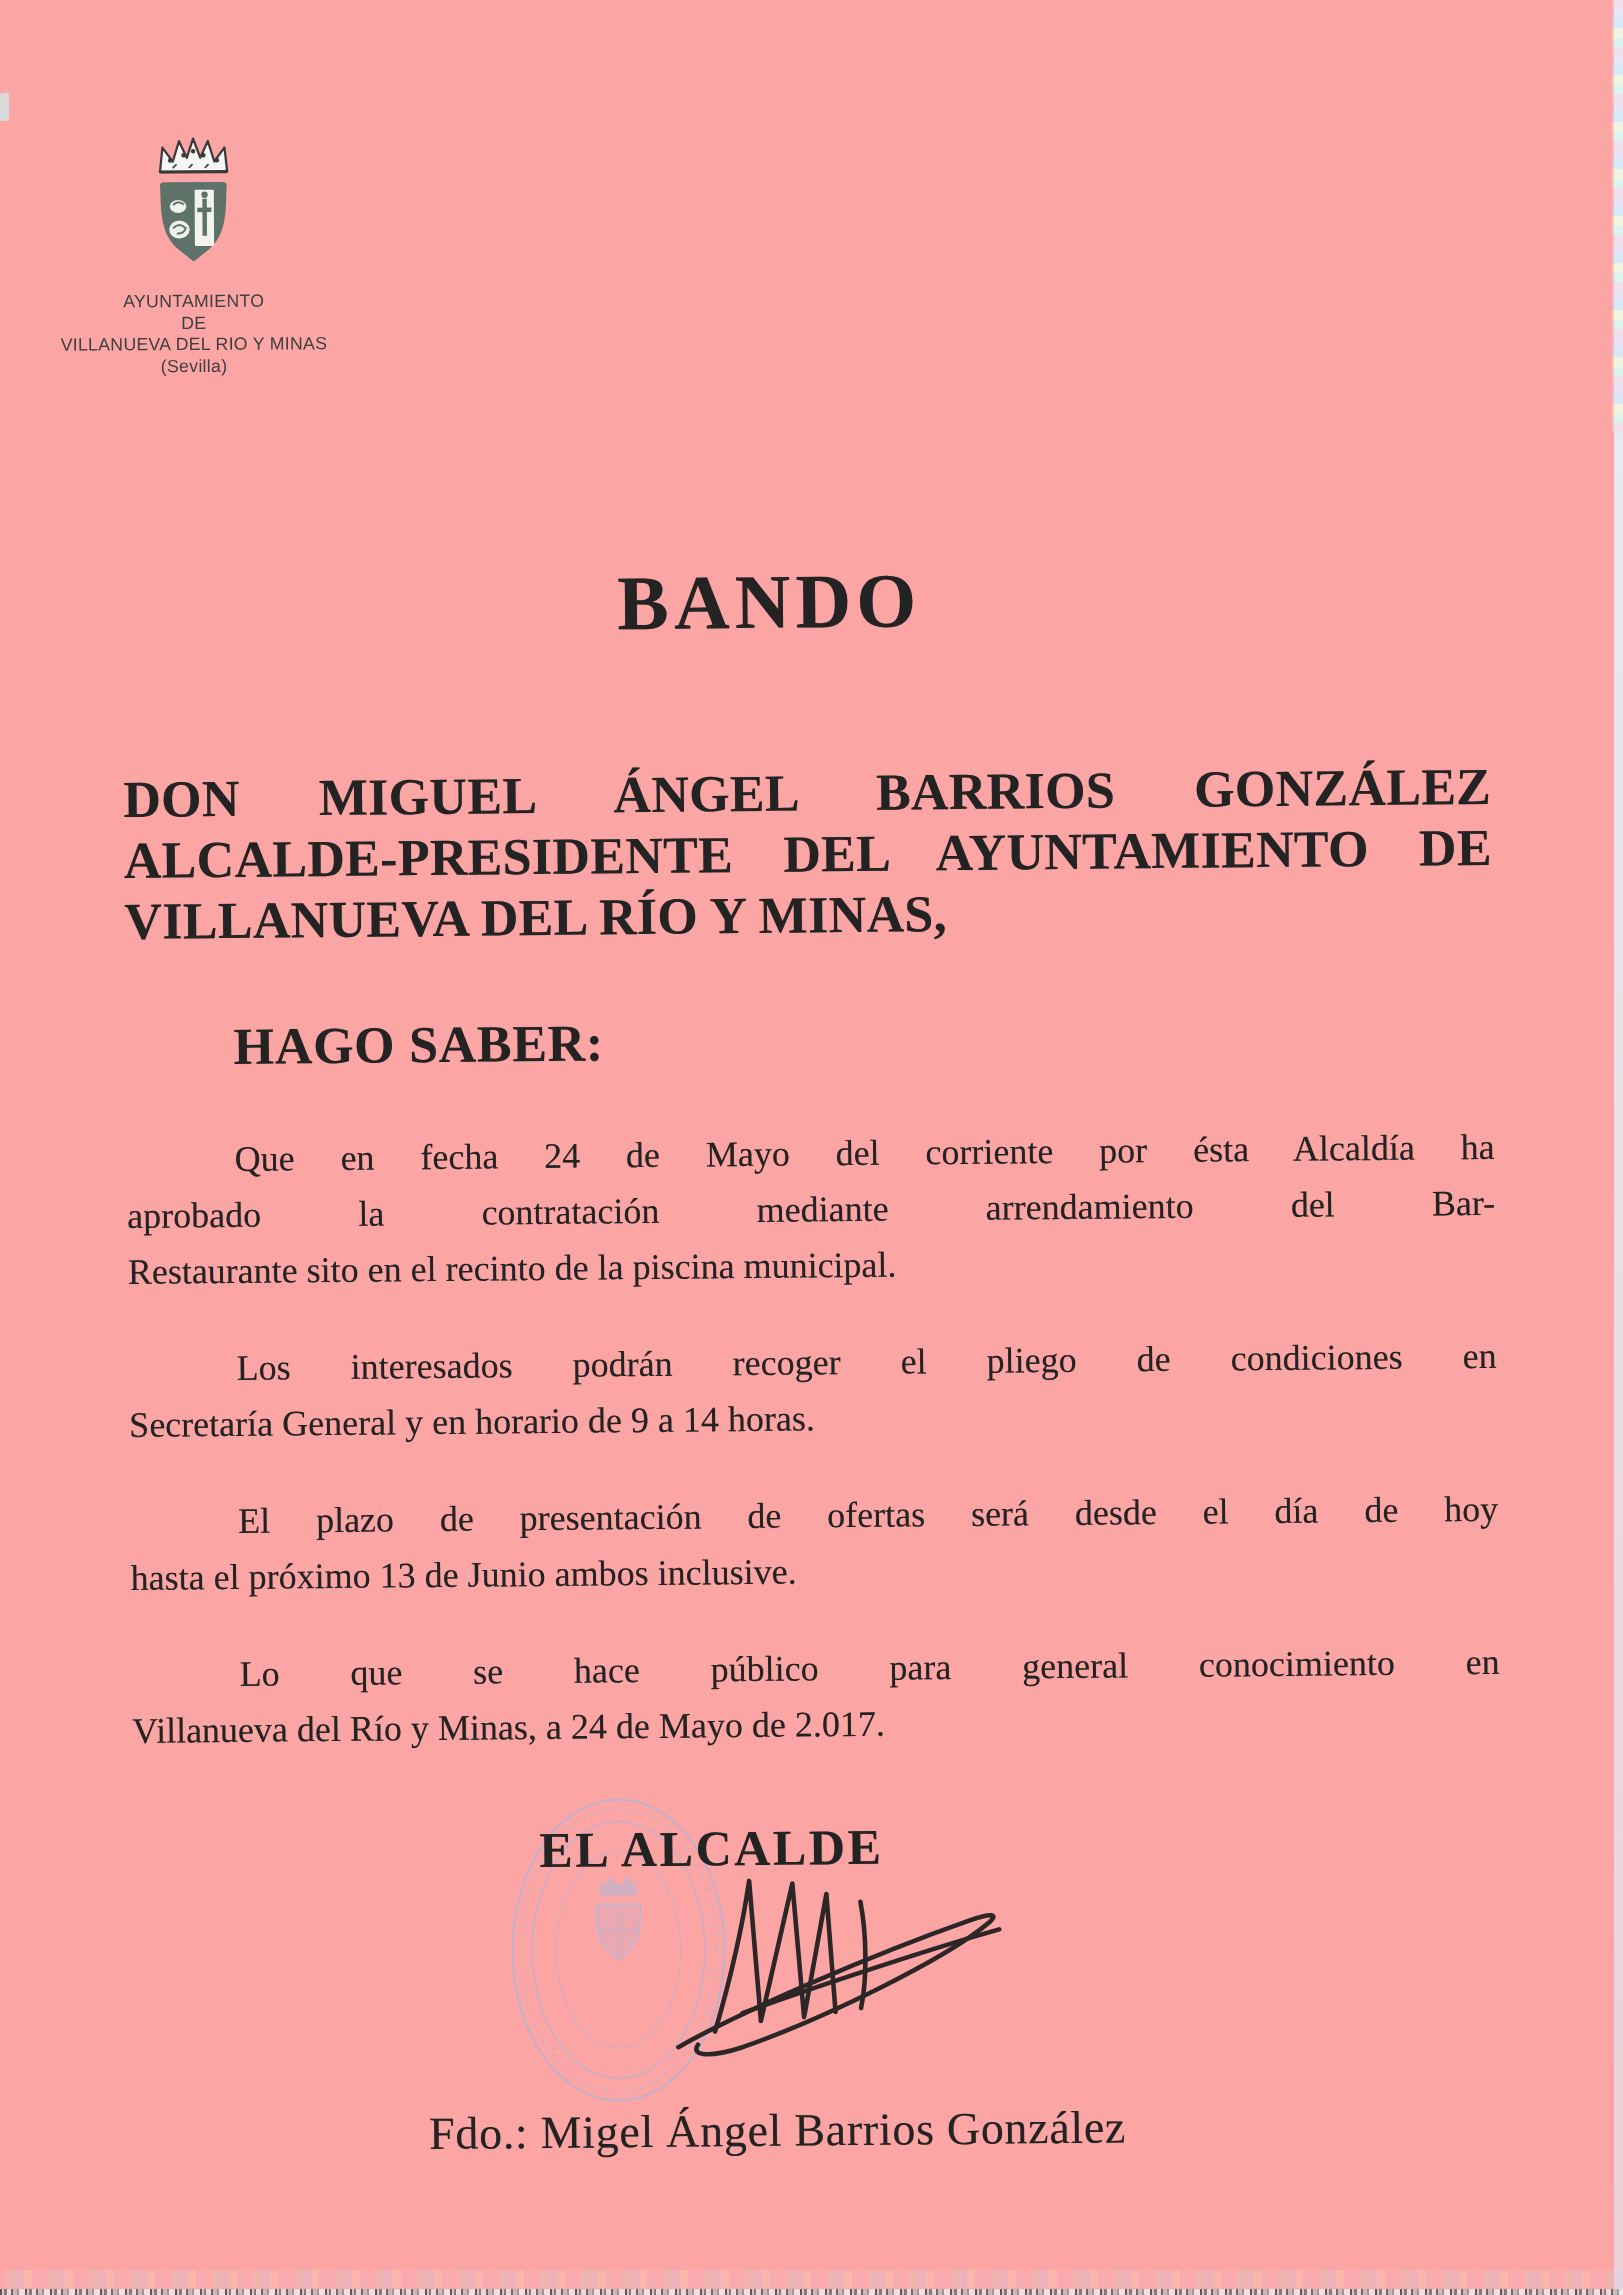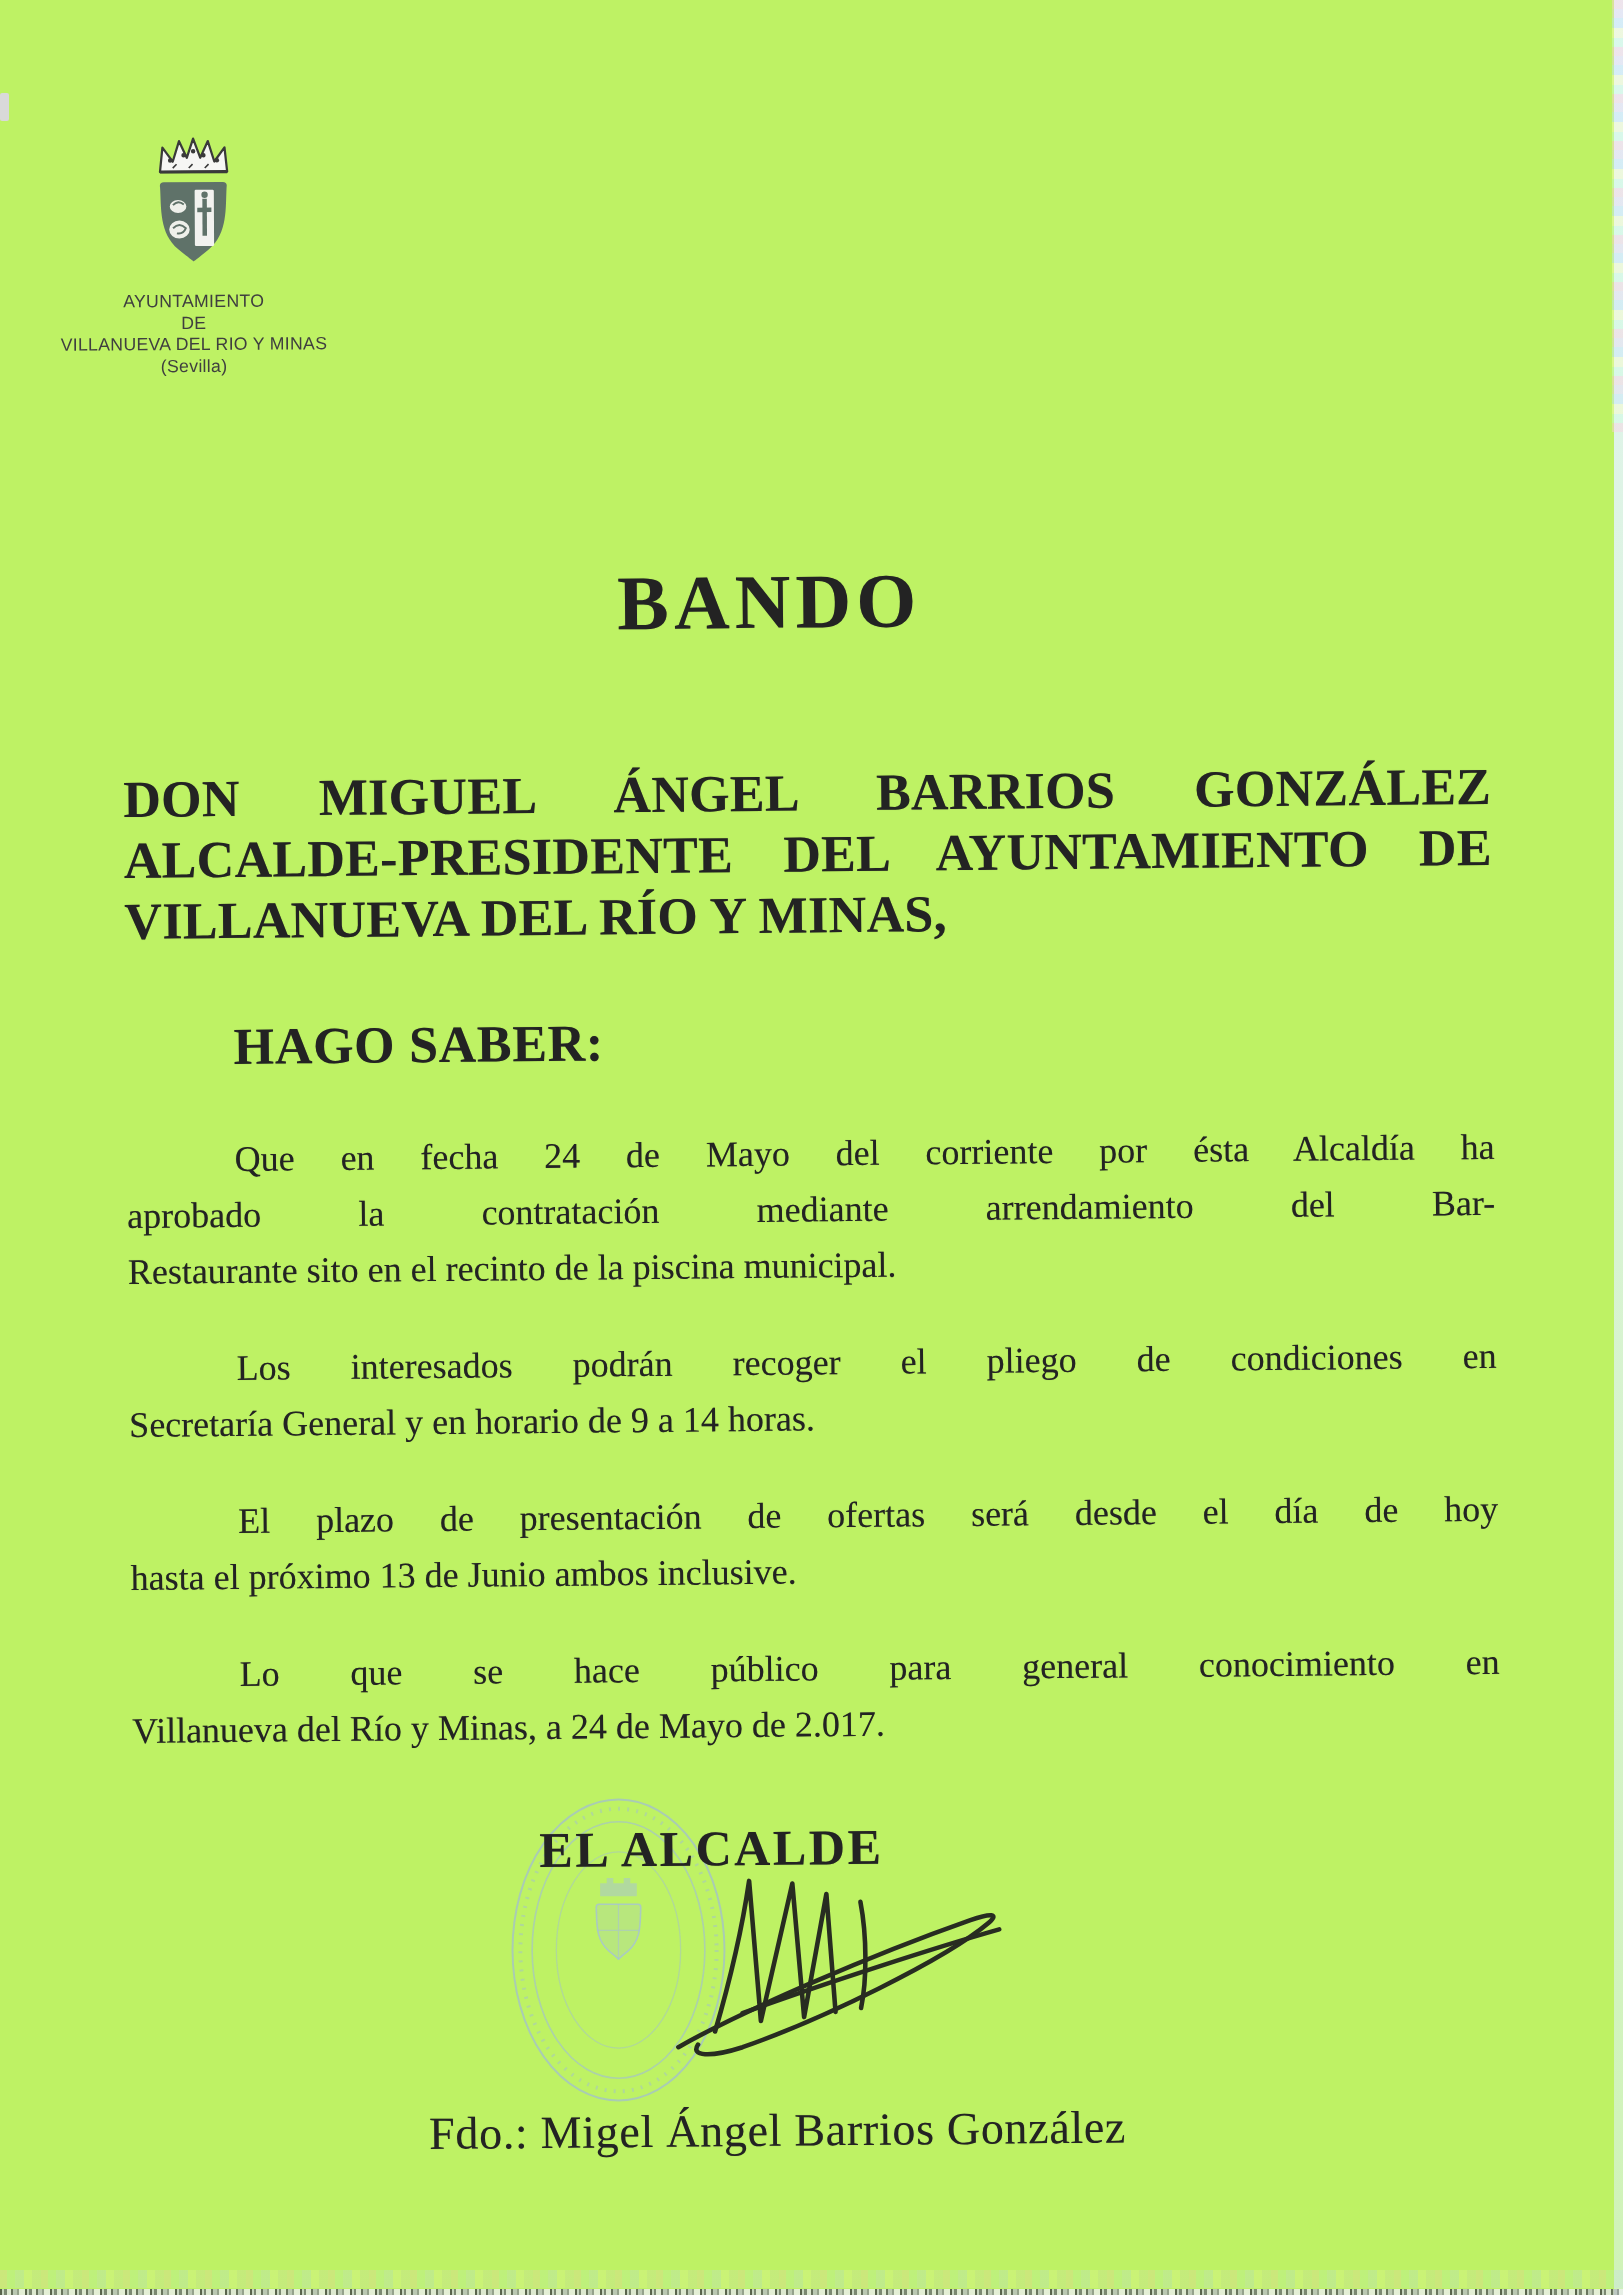--- a/index.html
+++ b/index.html
@@ -1,19 +1,19 @@
 <!DOCTYPE html>
 <html style="font-size:10.5px"><head>
 <meta charset="utf-8">
 <style>
   html,body{margin:0;padding:0;background:#e8e8e8;}
   .page{
     position:relative;
     width:1623px;height:2295px;
-    background:#bef264;
+    background:#fca5a5;
     overflow:hidden;
     font-family:"Liberation Serif","DejaVu Serif",serif;
     color:#232323;
   }
   
   .logo{
     position:absolute;left:19.6px;top:135px;width:347px;
     text-align:center;
     transform:rotate(-0.3deg);
   }

